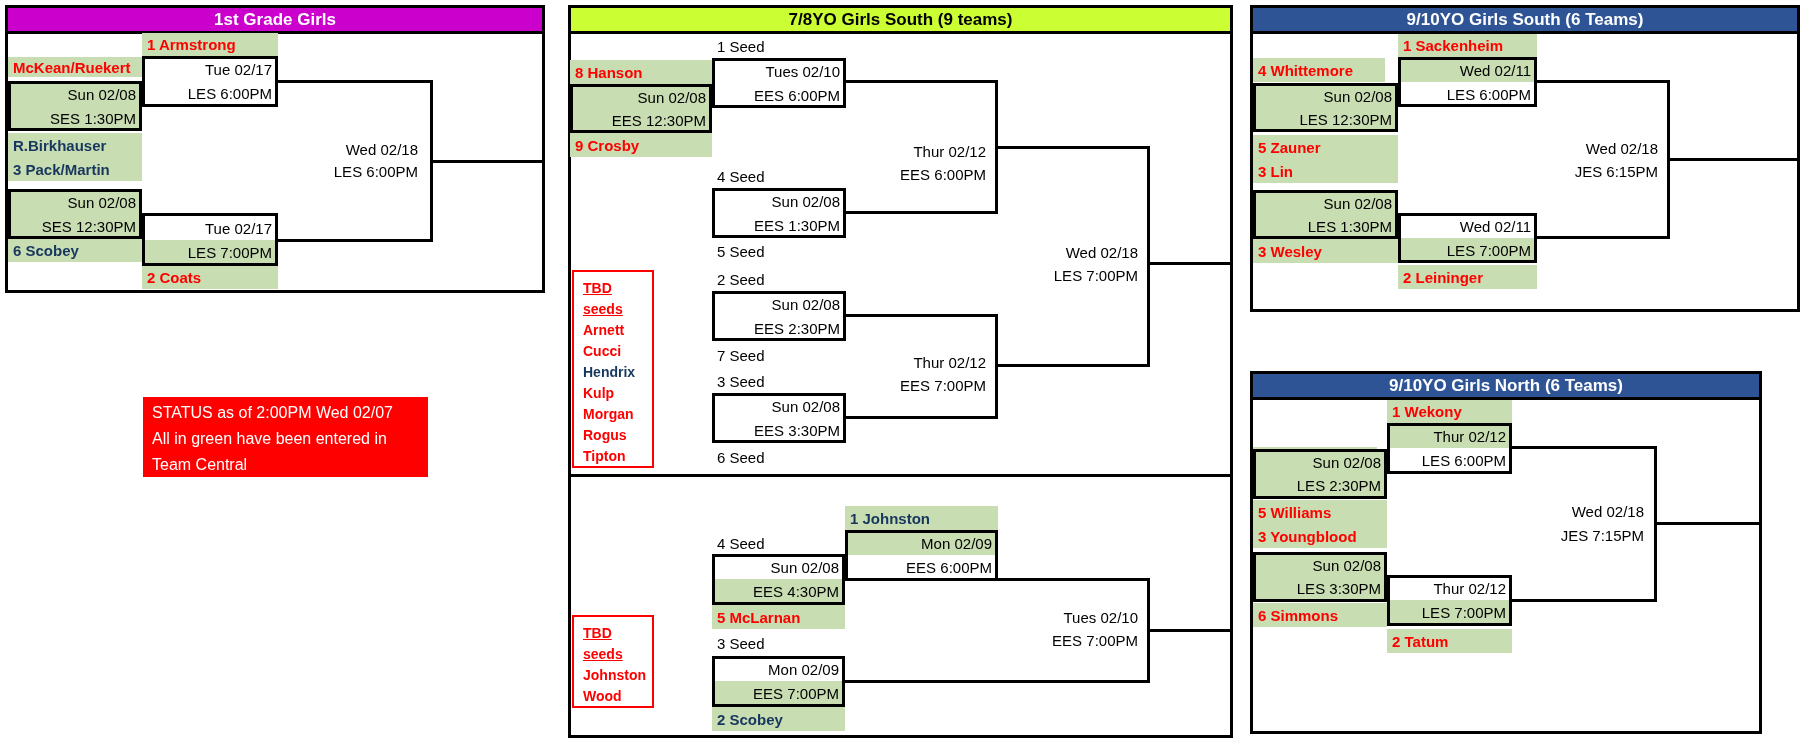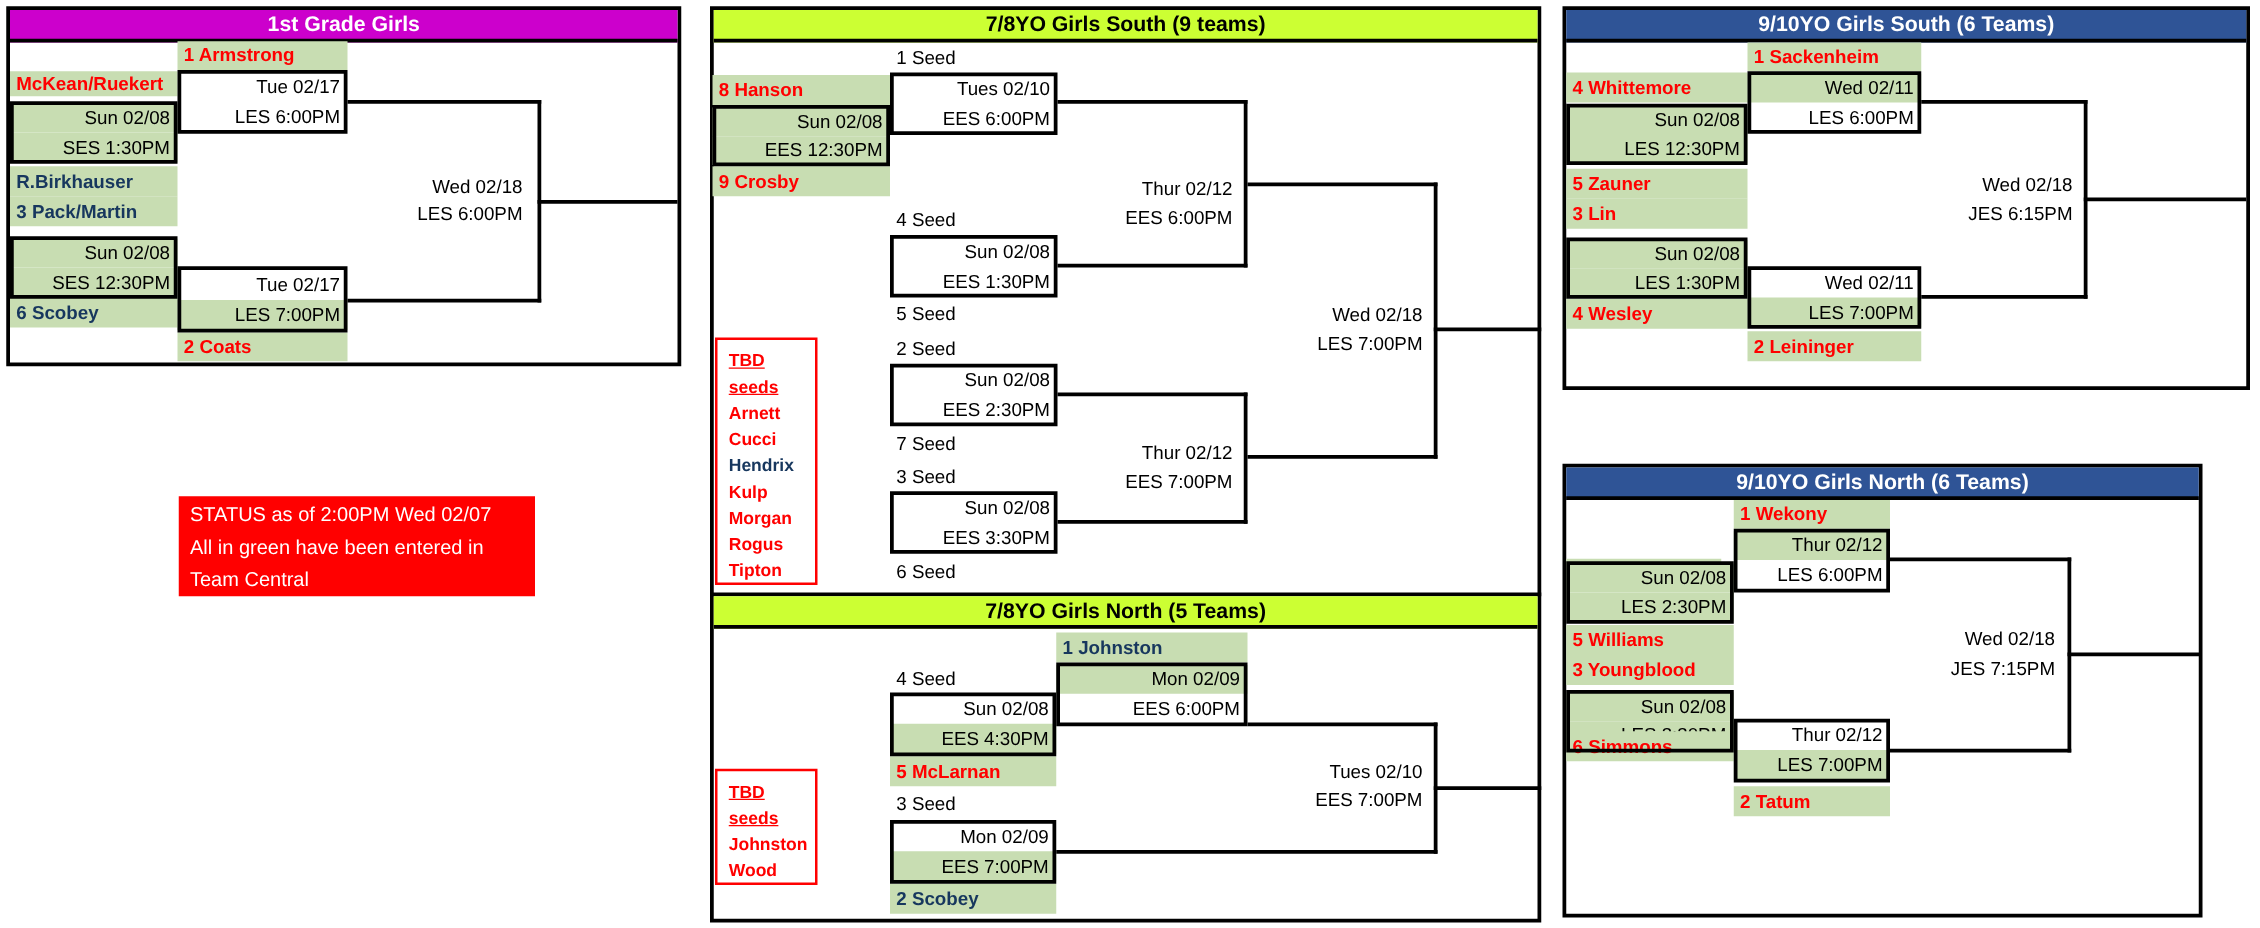--- a/index.html
+++ b/index.html
@@ -119,21 +119,20 @@
     <div>Arnett</div>
     <div>Cucci</div>
     <div class="navy">Hendrix</div>
     <div>Kulp</div>
     <div>Morgan</div>
     <div>Rogus</div>
     <div>Tipton</div>
   </div>
 
   <div class="line" style="left:568px;top:474px;width:665px;height:3px"></div>
-  <div class="hdr hdr-lime" style="left:571px;top:477px;width:659px;height:26px">7/8YO Girls North (5 Teams)</div>
 
   <div class="cell g navy la" style="left:845px;top:506px;width:153px;height:24px">1 Johnston</div>
   <div class="cell la" style="left:712px;top:532px;width:130px;height:23px">4 Seed</div>
   <div class="cell g ra" style="left:845px;top:532px;width:153px;height:23px">Mon 02/09</div>
   <div class="cell ra" style="left:845px;top:555px;width:153px;height:24px">EES 6:00PM</div>
   <div class="cell ra" style="left:712px;top:556px;width:133px;height:23px">Sun 02/08</div>
   <div class="cell g ra" style="left:712px;top:579px;width:133px;height:24px">EES 4:30PM</div>
   <div class="cell g red la" style="left:712px;top:605px;width:133px;height:24px">5 McLarnan</div>
   <div class="cell la" style="left:712px;top:632px;width:130px;height:23px">3 Seed</div>
   <div class="cell ra" style="left:712px;top:658px;width:133px;height:23px">Mon 02/09</div>
@@ -154,30 +153,30 @@
     <div class="u">TBD</div>
     <div class="u">seeds</div>
     <div>Johnston</div>
     <div>Wood</div>
   </div>
 
   <div class="box" style="left:1250px;top:5px;width:550px;height:307px"></div>
   <div class="hdr hdr-blue" style="left:1253px;top:8px;width:544px;height:26px">9/10YO Girls South (6 Teams)</div>
 
   <div class="cell g red la" style="left:1398px;top:34px;width:139px;height:23px">1 Sackenheim</div>
-  <div class="cell g red la" style="left:1253px;top:58px;width:145px;height:24px">4 Whittemore</div>
+  <div class="cell g red la" style="left:1253px;top:58px;width:132px;height:24px">4 Whittemore</div>
   <div class="cell g ra" style="left:1398px;top:59px;width:139px;height:23px">Wed 02/11</div>
   <div class="cell ra" style="left:1398px;top:82px;width:139px;height:24px">LES 6:00PM</div>
   <div class="cell g ra" style="left:1253px;top:85px;width:145px;height:23px">Sun 02/08</div>
   <div class="cell g ra" style="left:1253px;top:108px;width:145px;height:23px">LES 12:30PM</div>
   <div class="cell g red la" style="left:1253px;top:135px;width:145px;height:24px">5 Zauner</div>
   <div class="cell g red la" style="left:1253px;top:159px;width:145px;height:24px">3 Lin</div>
   <div class="cell g ra" style="left:1253px;top:192px;width:145px;height:23px">Sun 02/08</div>
   <div class="cell g ra" style="left:1253px;top:215px;width:145px;height:23px">LES 1:30PM</div>
-  <div class="cell g red la" style="left:1253px;top:239px;width:145px;height:24px">4 Wesley</div>
+  <div class="cell g red la" style="left:1253px;top:239px;width:145px;height:24px">3 Wesley</div>
   <div class="cell ra" style="left:1398px;top:215px;width:139px;height:23px">Wed 02/11</div>
   <div class="cell g ra" style="left:1398px;top:238px;width:139px;height:24px">LES 7:00PM</div>
   <div class="cell g red la" style="left:1398px;top:265px;width:139px;height:24px">2 Leininger</div>
   <div class="cell ra" style="left:1528px;top:137px;width:136px;height:22px">Wed 02/18</div>
   <div class="cell ra" style="left:1528px;top:160px;width:136px;height:22px">JES 6:15PM</div>
 
   <div class="mbox" style="left:1398px;top:57px;width:139px;height:50px"></div>
   <div class="mbox" style="left:1253px;top:83px;width:145px;height:49px"></div>
   <div class="mbox" style="left:1253px;top:190px;width:145px;height:49px"></div>
   <div class="mbox" style="left:1398px;top:213px;width:139px;height:50px"></div>
@@ -192,21 +191,21 @@
   <div class="cell g red la" style="left:1387px;top:400px;width:125px;height:23px">1 Wekony</div>
   <div class="cell g red la" style="left:1253px;top:447px;width:124px;height:24px">4 Johnson</div>
   <div class="cell g ra" style="left:1387px;top:425px;width:125px;height:23px">Thur 02/12</div>
   <div class="cell ra" style="left:1387px;top:448px;width:125px;height:24px">LES 6:00PM</div>
   <div class="cell g ra" style="left:1253px;top:451px;width:134px;height:23px">Sun 02/08</div>
   <div class="cell g ra" style="left:1253px;top:474px;width:134px;height:23px">LES 2:30PM</div>
   <div class="cell g red la" style="left:1253px;top:500px;width:134px;height:24px">5 Williams</div>
   <div class="cell g red la" style="left:1253px;top:524px;width:134px;height:24px">3 Youngblood</div>
   <div class="cell g ra" style="left:1253px;top:554px;width:134px;height:23px">Sun 02/08</div>
   <div class="cell g ra" style="left:1253px;top:577px;width:134px;height:23px">LES 3:30PM</div>
-  <div class="cell g red la" style="left:1253px;top:585px;width:134px;height:24px">6 Simmons</div>
+  <div class="cell g red la" style="left:1253px;top:603px;width:134px;height:24px">6 Simmons</div>
   <div class="cell ra" style="left:1387px;top:577px;width:125px;height:23px">Thur 02/12</div>
   <div class="cell g ra" style="left:1387px;top:600px;width:125px;height:24px">LES 7:00PM</div>
   <div class="cell g red la" style="left:1387px;top:629px;width:125px;height:24px">2 Tatum</div>
   <div class="cell ra" style="left:1516px;top:500px;width:134px;height:22px">Wed 02/18</div>
   <div class="cell ra" style="left:1516px;top:524px;width:134px;height:22px">JES 7:15PM</div>
 
   <div class="mbox" style="left:1387px;top:423px;width:125px;height:51px"></div>
   <div class="mbox" style="left:1253px;top:449px;width:134px;height:50px"></div>
   <div class="mbox" style="left:1253px;top:552px;width:134px;height:50px"></div>
   <div class="mbox" style="left:1387px;top:575px;width:125px;height:51px"></div>

